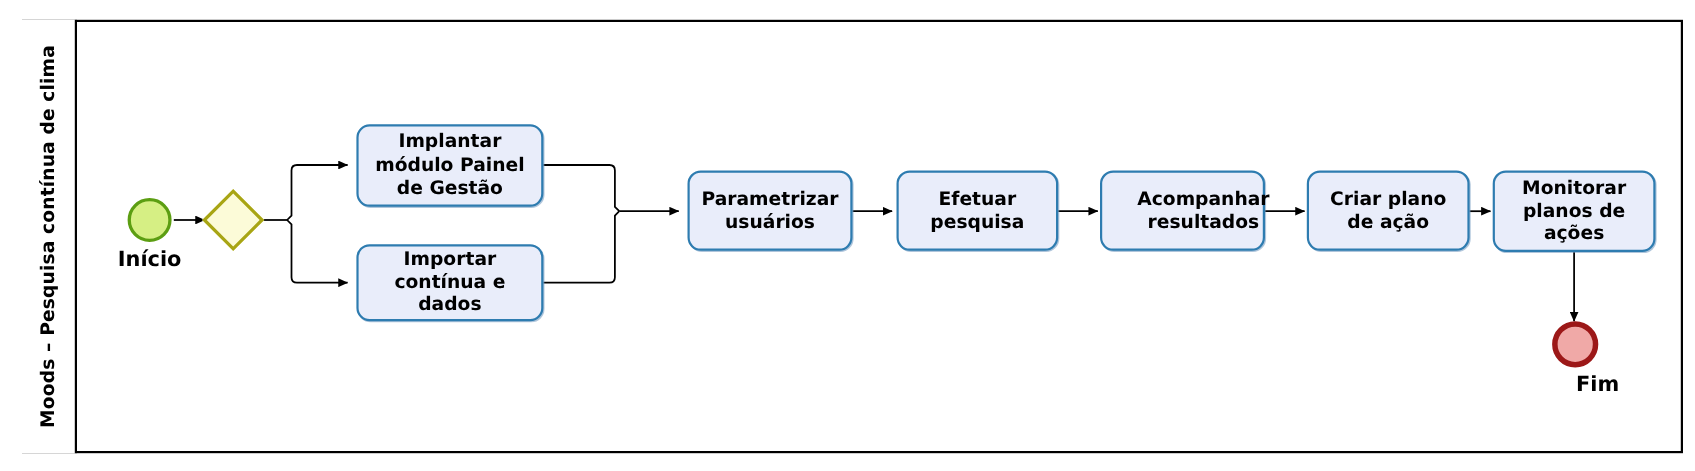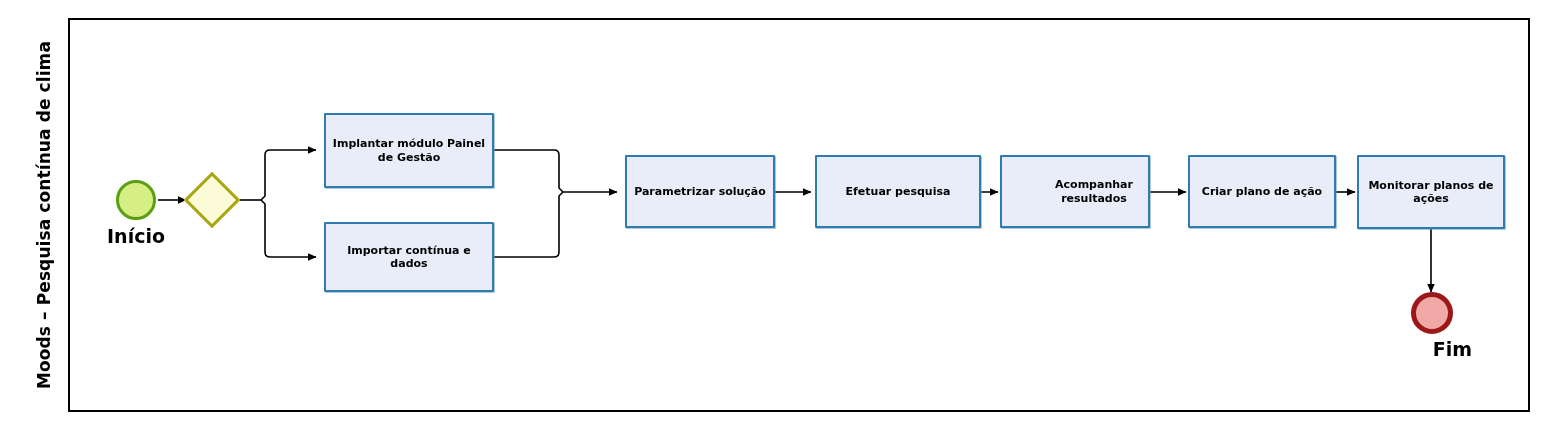--- a/index.html
+++ b/index.html
@@ -48,26 +48,26 @@
     font-weight: bold;
     color: #000000;
     letter-spacing: 0.1px;
   }
   
   .task {
     position: absolute;
     box-sizing: border-box;
     background: #e9edfa;
     border: 2px solid #2e7cb0;
-    border-radius: 1px;
+    border-radius: 12px;
     display: flex;
     align-items: center;
     justify-content: center;
     text-align: center;
-    font-size: 11px;
+    font-size: 17px;
     font-weight: bold;
     color: #000000;
     line-height: 1.22;
     padding: 2px 6px;
     box-shadow: 1px 1px 0 rgba(110,150,190,0.55);
   }
   
   .event {
     position: absolute;
     border-radius: 50%;
@@ -152,23 +152,23 @@
 
   <div class="event event-start" style="left:116px; top:180px; width:40px; height:40px;"></div>
   <div class="event-label" style="left:96px; top:225px; width:80px;">Início</div>
 
   <div class="gateway" style="left:192px; top:180px; width:40px; height:40px;"></div>
 
   <div class="task" style="left:324px; top:113px; width:170px; height:75px;">Implantar módulo Painel de Gestão</div>
 
   <div class="task" style="left:324px; top:222px; width:170px; height:70px;">Importar contínua e dados</div>
 
-  <div class="task" style="left:625px; top:155px; width:150px; height:73px;">Parametrizar solução</div>
+  <div class="task" style="left:625px; top:155px; width:150px; height:73px;">Parametrizar usuários</div>
 
-  <div class="task" style="left:815px; top:155px; width:166px; height:73px;">Efetuar pesquisa</div>
+  <div class="task" style="left:815px; top:155px; width:147px; height:73px;">Efetuar pesquisa</div>
 
   <div class="task" style="left:1000px; top:155px; width:150px; height:73px;padding-left:44px;">Acompanhar resultados</div>
 
   <div class="task" style="left:1188px; top:155px; width:148px; height:73px;">Criar plano de ação</div>
 
   <div class="task" style="left:1357px; top:155px; width:148px; height:74px;">Monitorar planos de ações</div>
 
   <div class="event event-end" style="left:1411px; top:292px; width:42px; height:42px;"></div>
   <div class="event-label" style="left:1392px; top:338px; width:80px;text-align:right;">Fim</div>
 

